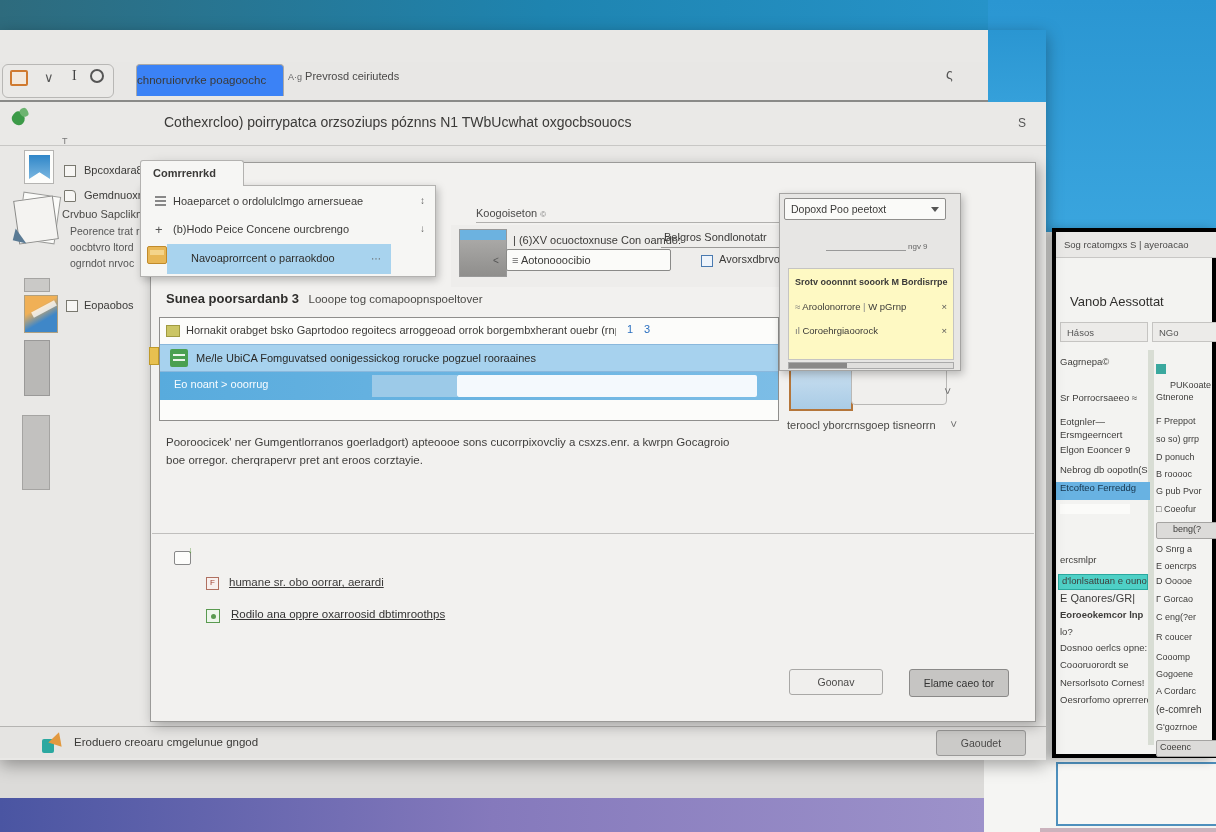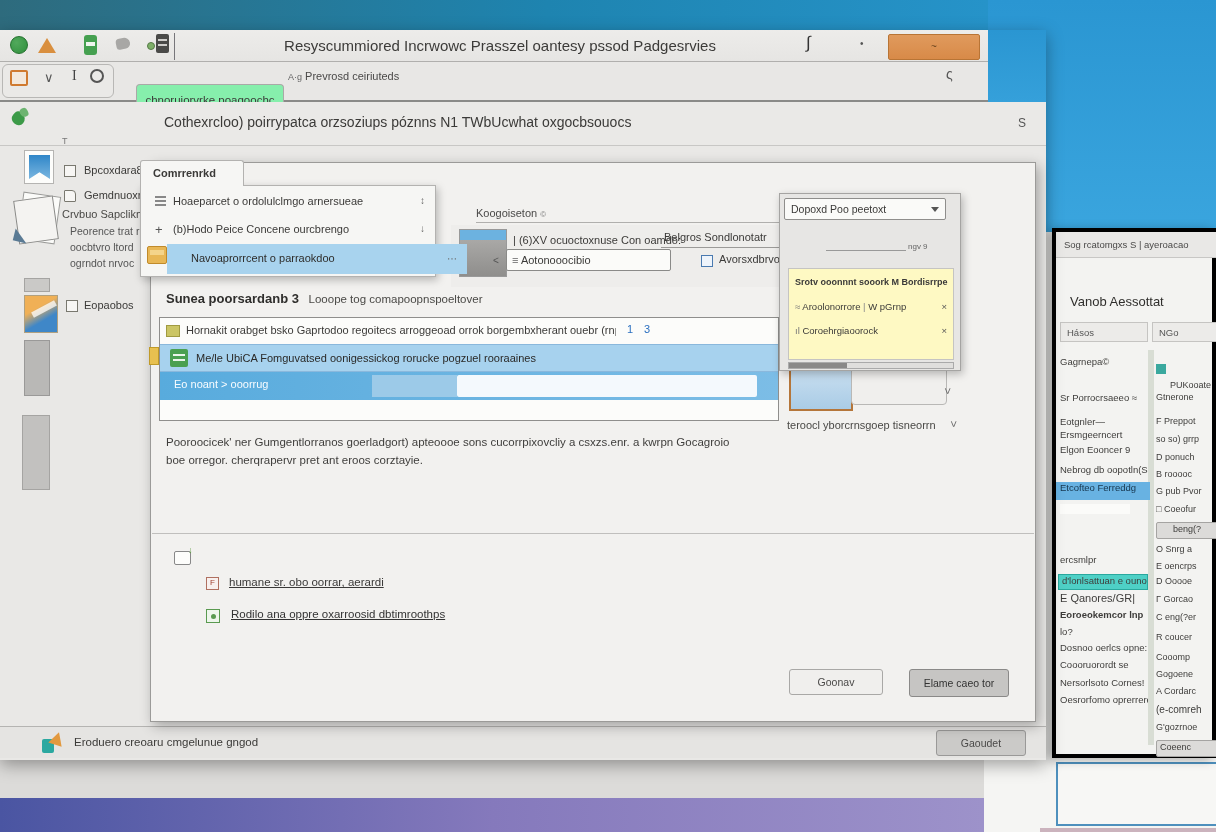--- a/index.html
+++ b/index.html
@@ -70,44 +70,28 @@
   <div class="ab bg-blue"></div>
   <div class="ab bg-white-br"></div>
   <div class="ab bg-outline"></div>
   <div class="ab bg-graystrip"></div>
   <div class="ab bg-purple"></div>
   <div class="ab bg-pink"></div>
   <div class="ab bg-notch"></div>
 
   <div class="ab mwin">
 
-    <div class="ab titlebar">
-      <div class="ab" style="left:10px;top:6px;width:18px;height:18px;border-radius:50%;background:radial-gradient(circle at 35% 35%,#52a95c,#2f8f3c);border:1px solid #23702d;"></div>
-      <div class="ab" style="left:38px;top:8px;width:0;height:0;border-left:9px solid transparent;border-right:9px solid transparent;border-bottom:15px solid #d98f3f;"></div>
-      <div class="ab" style="left:84px;top:5px;width:13px;height:20px;background:#45a050;border-radius:3px;"></div>
-      <div class="ab" style="left:86px;top:12px;width:9px;height:4px;background:#eef6ee;"></div>
-      <div class="ab" style="left:116px;top:8px;width:14px;height:11px;background:#a8a7a5;border-radius:4px 6px 5px 3px;transform:rotate(-12deg);"></div>
-      <div class="ab" style="left:147px;top:12px;width:8px;height:8px;border-radius:50%;background:#7fb069;border:1px solid #557a47;"></div>
-      <div class="ab" style="left:156px;top:4px;width:13px;height:19px;background:#4a4a48;border-radius:2px;"></div>
-      <div class="ab" style="left:158px;top:9px;width:9px;height:2px;background:#cfcecb;"></div>
-      <div class="ab" style="left:158px;top:14px;width:9px;height:2px;background:#cfcecb;"></div>
-      <div class="ab" style="left:174px;top:3px;width:1px;height:27px;background:#77767a;"></div>
-      <div class="ab txt" style="left:220px;top:7px;width:560px;text-align:center;font-size:15px;color:#3c3b39;">Resyscummiored Incrwowc Prasszel oantesy pssod Padgesrvies</div>
-      <span class="ab" style="left:806px;top:3px;font-size:17px;color:#333;">∫</span>
-      <span class="ab" style="left:860px;top:8px;font-size:10px;color:#555;">•</span>
-      <div class="ab" style="left:888px;top:4px;width:92px;height:26px;background:linear-gradient(#e09a5d,#d88a48);border:1px solid #b87435;border-radius:2px;text-align:center;font-size:10px;color:#6b4520;padding-top:6px;">~</div>
-    </div>
 
     <div class="ab toolbar">
       <div class="ab" style="left:2px;top:2px;width:112px;height:34px;border:1px solid #b8b7b5;border-radius:6px;background:#eae9e7;"></div>
       <div class="ab" style="left:10px;top:8px;width:18px;height:16px;border:2px solid #d07a30;background:#f3e8dc;border-radius:2px;"></div>
       <span class="ab" style="left:44px;top:8px;font-size:13px;color:#555;">∨</span>
       <span class="ab" style="left:72px;top:6px;font-size:14px;color:#444;font-family:'Liberation Serif',serif;">I</span>
       <div class="ab" style="left:90px;top:7px;width:14px;height:14px;border:2px solid #555;border-radius:50%;"></div>
-      <div class="ab txt" style="left:136px;top:2px;width:148px;height:32px;background:#86efac;border:1px solid #aaa9a7;border-bottom:none;border-radius:4px 4px 0 0;font-size:11.5px;text-align:center;padding-top:9px;margin-top:20px;">chnoruiorvrke poagoochc</div>
+      <div class="ab txt" style="left:136px;top:2px;width:148px;height:32px;background:#3b82f6;border:1px solid #aaa9a7;border-bottom:none;border-radius:4px 4px 0 0;font-size:11.5px;padding-top:9px;">chnoruiorvrke poagoochc</div>
       <div class="ab" style="left:288px;top:8px;width:130px;height:26px;font-size:11px;color:#4a4948;">
         <span style="font-size:9px;color:#666;">A·g</span>
         <span>Prevrosd ceiriuteds</span>
       </div>
       <span class="ab" style="left:946px;top:4px;font-size:14px;color:#555;">ς</span>
     </div>
 
     <div class="ab headerbar">
       <div class="ab" style="left:12px;top:10px;width:13px;height:13px;background:#3c9a48;border-radius:40% 60% 50% 50%;transform:rotate(40deg);"></div>
       <div class="ab" style="left:20px;top:6px;width:8px;height:9px;background:#6db470;border-radius:50% 50% 40% 60%;transform:rotate(-25deg);"></div>
@@ -247,21 +231,21 @@
       <div class="mitem" style="top:2px;">
         <span style="position:absolute;left:14px;top:8px;width:11px;border-top:2px solid #888;box-shadow:0 4px 0 #888,0 8px 0 #888;"></span>
         <span class="lbl txt" style="width:240px;">Hoaeparcet o ordolulclmgo arnersueae</span>
         <span class="rg">↕</span>
       </div>
       <div class="mitem" style="top:30px;">
         <span style="position:absolute;left:14px;top:6px;font-size:13px;color:#555;">+</span>
         <span class="lbl txt" style="width:240px;">(b)Hodo Peice Concene ourcbrengo</span>
         <span class="rg">↓</span>
       </div>
-      <div class="mitem hl" style="top:58px;left:26px;width:300px;height:30px;">
+      <div class="mitem hl" style="top:58px;left:26px;width:224px;height:30px;">
         <span class="lbl txt" style="left:24px;width:210px;top:8px;color:#2e2d2b;">Navoaprorrcent o parraokdoo</span>
         <span class="rg" style="top:9px;">⋯</span>
       </div>
       <div style="position:absolute;left:6px;top:60px;width:20px;height:18px;background:#e8b755;border:1px solid #c08a2a;border-radius:2px;z-index:2;">
         <div style="position:absolute;left:2px;top:3px;width:14px;height:5px;background:#f4d48a;"></div>
       </div>
     </div>
 
     <div class="ab" style="left:996px;top:200px;width:1px;height:295px;background:#c2c1bf;"></div>
     <span class="ab" style="left:970px;top:212px;font-size:11px;color:#555;">+</span>

